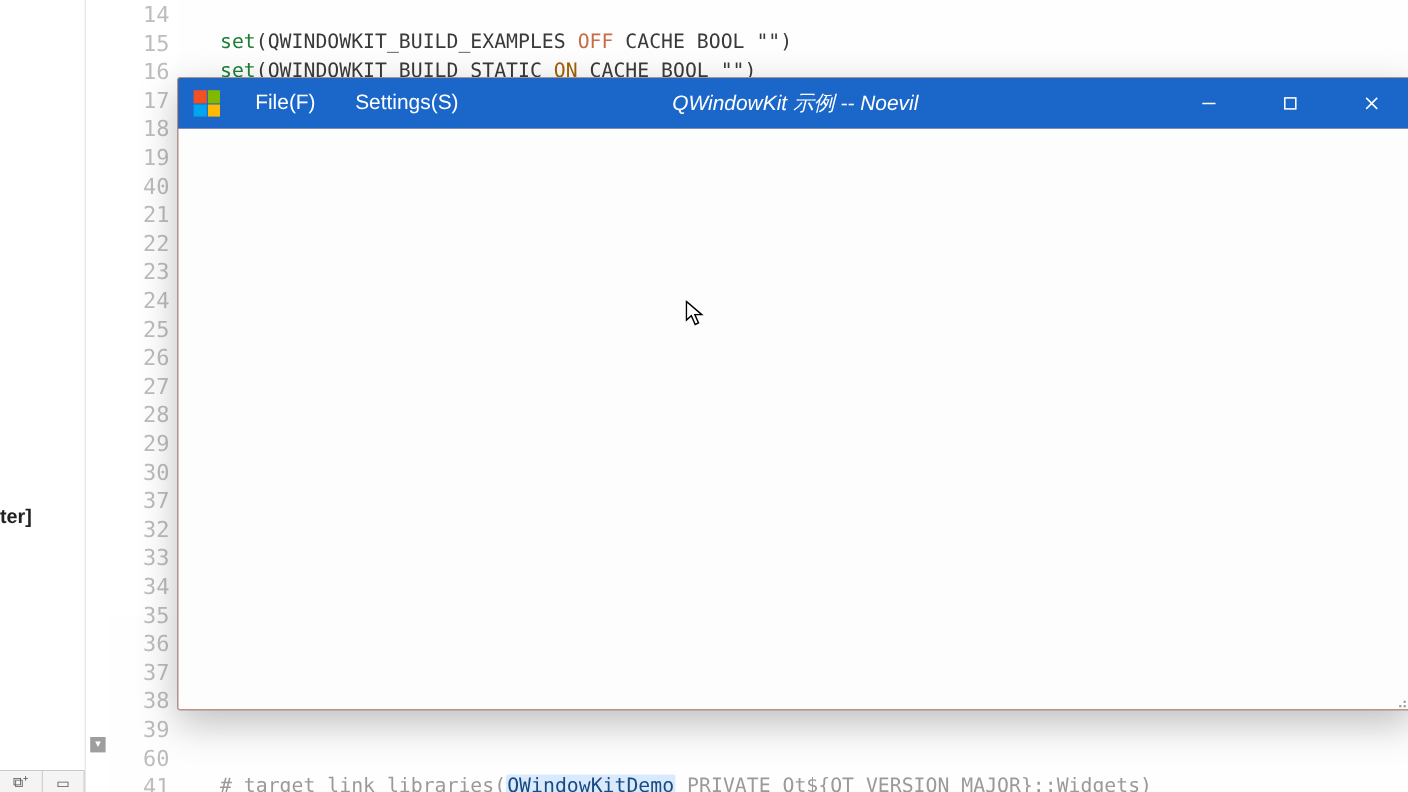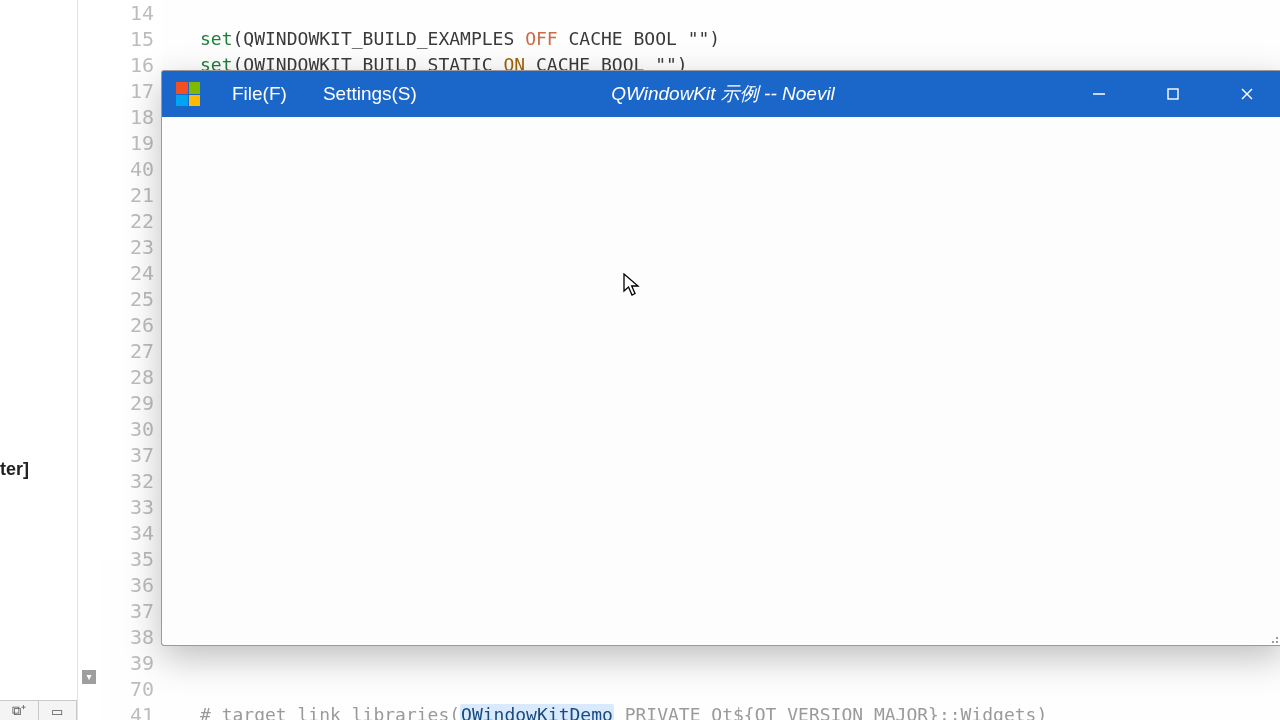--- a/index.html
+++ b/index.html
@@ -195,21 +195,21 @@
     <div class="ln">30</div>
     <div class="ln">37</div>
     <div class="ln">32</div>
     <div class="ln">33</div>
     <div class="ln">34</div>
     <div class="ln">35</div>
     <div class="ln">36</div>
     <div class="ln">37</div>
     <div class="ln">38</div>
     <div class="ln">39</div>
-    <div class="ln">70</div>
+    <div class="ln">60</div>
     <div class="ln">41</div>
   </div>
   <div class="code">
     <div class="row"></div>
     <div class="row"><span class="fn">set</span><span>(</span><span>QWINDOWKIT_BUILD_EXAMPLES </span><span class="off">OFF</span><span> CACHE BOOL "")</span></div>
     <div class="row"><span class="fn">set</span><span>(</span><span>QWINDOWKIT_BUILD_STATIC </span><span class="on">ON</span><span> CACHE BOOL "")</span></div>
     <div class="row"></div>
     <div class="row"></div>
     <div class="row"></div>
     <div class="row"></div>

